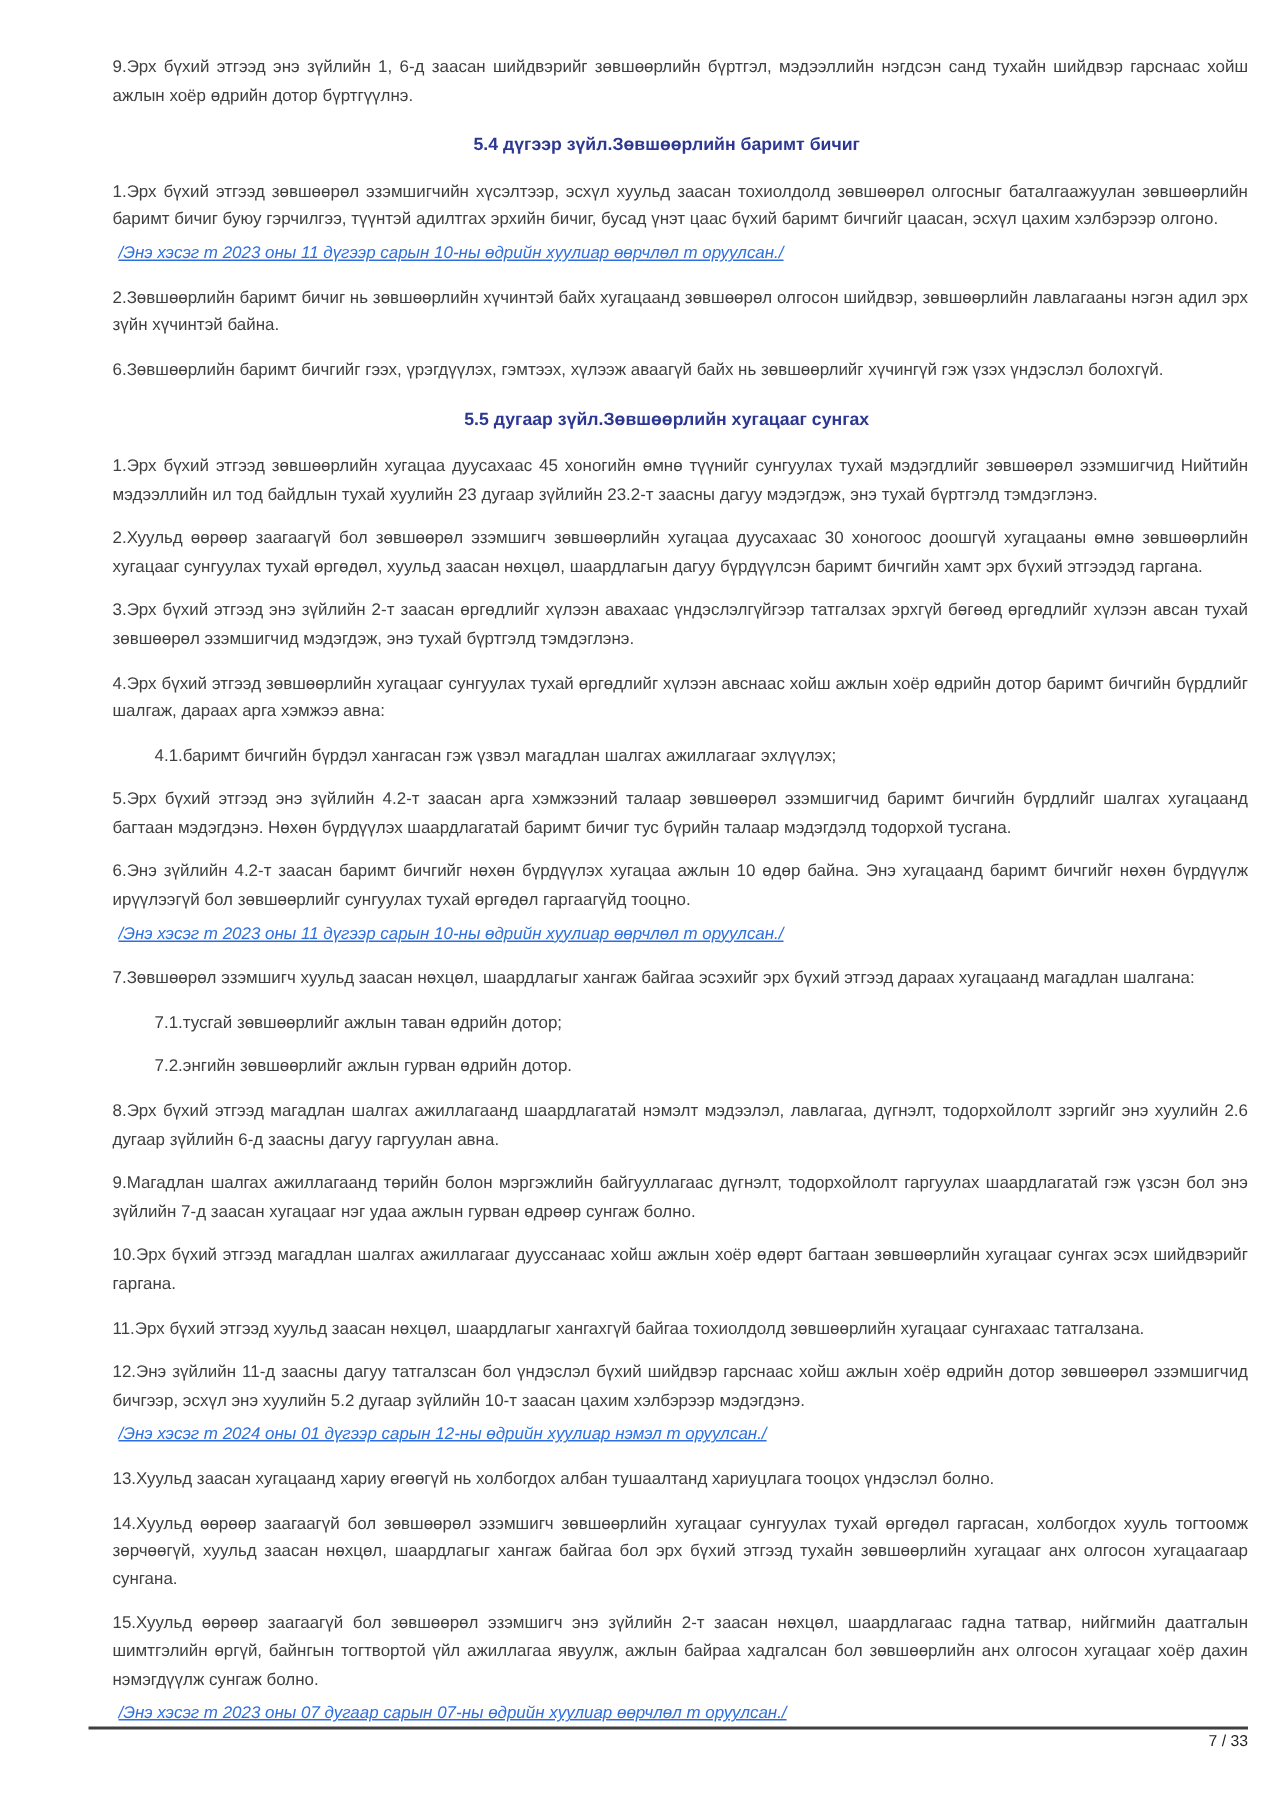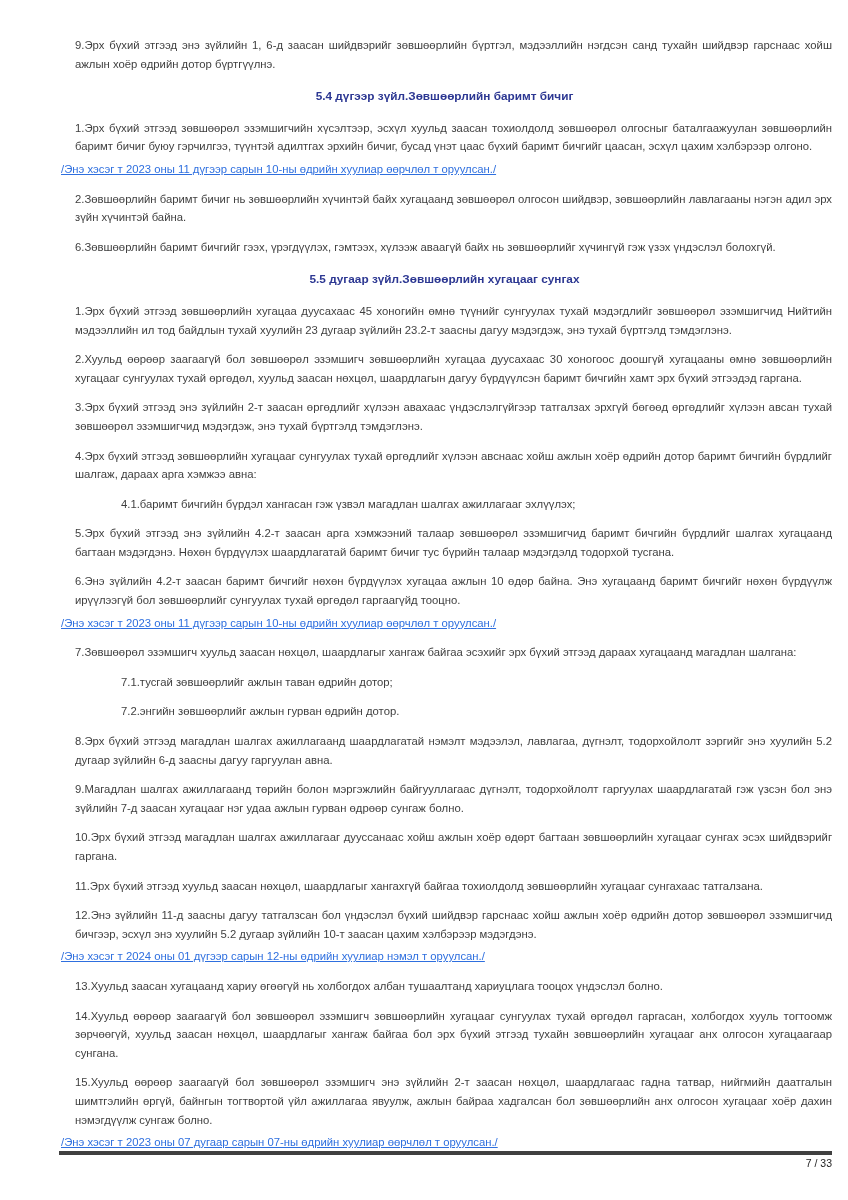--- a/index.html
+++ b/index.html
@@ -16,42 +16,43 @@
     width:775px;
     font-size:11.3px;
     line-height:18.6px;
   }
   .para {
     margin:0 0 11px 18px;
     text-align:justify;
     color:var(--body-color,#3f3f3f);
   }
   .subitem {
-    margin-left:64px;
+    margin-left:46px;
   }
   .heading {
     margin:14px 0 13px 0;
     font-weight:bold;
     font-size:11.8px;
     color:var(--heading-color,#2c3792);
     text-align:center;
   }
   .amendment {
     display:block;
-    margin:-7px 0 11px 4px;
+    margin:-7px 0 11px 22px;
+    font-style:italic;
     text-decoration:underline;
     color:var(--amendment-color,#2e6fdf);
     cursor:pointer;
   }
   .footer {
     position:absolute;
     left:59px;
     width:773px;
     top:1151px;
-    border-top:4px solid #404040;
+    border-top:2px solid #404040;
   }
   .page-number {
     text-align:right;
     font-size:10.5px;
     color:#222222;
     padding-top:2px;
   }
 </style>
 </head>
 <body>
@@ -68,21 +69,21 @@
     <div class="para">2.Хуульд өөрөөр заагаагүй бол зөвшөөрөл эзэмшигч зөвшөөрлийн хугацаа дуусахаас 30 хоногоос доошгүй хугацааны өмнө зөвшөөрлийн хугацааг сунгуулах тухай өргөдөл, хуульд заасан нөхцөл, шаардлагын дагуу бүрдүүлсэн баримт бичгийн хамт эрх бүхий этгээдэд гаргана.</div>
     <div class="para">3.Эрх бүхий этгээд энэ зүйлийн 2-т заасан өргөдлийг хүлээн авахаас үндэслэлгүйгээр татгалзах эрхгүй бөгөөд өргөдлийг хүлээн авсан тухай зөвшөөрөл эзэмшигчид мэдэгдэж, энэ тухай бүртгэлд тэмдэглэнэ.</div>
     <div class="para">4.Эрх бүхий этгээд зөвшөөрлийн хугацааг сунгуулах тухай өргөдлийг хүлээн авснаас хойш ажлын хоёр өдрийн дотор баримт бичгийн бүрдлийг шалгаж, дараах арга хэмжээ авна:</div>
     <div class="para subitem">4.1.баримт бичгийн бүрдэл хангасан гэж үзвэл магадлан шалгах ажиллагааг эхлүүлэх;</div>
     <div class="para">5.Эрх бүхий этгээд энэ зүйлийн 4.2-т заасан арга хэмжээний талаар зөвшөөрөл эзэмшигчид баримт бичгийн бүрдлийг шалгах хугацаанд багтаан мэдэгдэнэ. Нөхөн бүрдүүлэх шаардлагатай баримт бичиг тус бүрийн талаар мэдэгдэлд тодорхой тусгана.</div>
     <div class="para">6.Энэ зүйлийн 4.2-т заасан баримт бичгийг нөхөн бүрдүүлэх хугацаа ажлын 10 өдөр байна. Энэ хугацаанд баримт бичгийг нөхөн бүрдүүлж ирүүлээгүй бол зөвшөөрлийг сунгуулах тухай өргөдөл гаргаагүйд тооцно.</div>
     <a class="amendment">/Энэ хэсэг т 2023 оны 11 дүгээр сарын 10-ны өдрийн хуулиар өөрчлөл т оруулсан./</a>
     <div class="para">7.Зөвшөөрөл эзэмшигч хуульд заасан нөхцөл, шаардлагыг хангаж байгаа эсэхийг эрх бүхий этгээд дараах хугацаанд магадлан шалгана:</div>
     <div class="para subitem">7.1.тусгай зөвшөөрлийг ажлын таван өдрийн дотор;</div>
     <div class="para subitem">7.2.энгийн зөвшөөрлийг ажлын гурван өдрийн дотор.</div>
-    <div class="para">8.Эрх бүхий этгээд магадлан шалгах ажиллагаанд шаардлагатай нэмэлт мэдээлэл, лавлагаа, дүгнэлт, тодорхойлолт зэргийг энэ хуулийн 5.2 дугаар зүйлийн 6-д заасны дагуу гаргуулан авна.</div>
+    <div class="para">8.Эрх бүхий этгээд магадлан шалгах ажиллагаанд шаардлагатай нэмэлт мэдээлэл, лавлагаа, дүгнэлт, тодорхойлолт зэргийг энэ хуулийн 2.6 дугаар зүйлийн 6-д заасны дагуу гаргуулан авна.</div>
     <div class="para">9.Магадлан шалгах ажиллагаанд төрийн болон мэргэжлийн байгууллагаас дүгнэлт, тодорхойлолт гаргуулах шаардлагатай гэж үзсэн бол энэ зүйлийн 7-д заасан хугацааг нэг удаа ажлын гурван өдрөөр сунгаж болно.</div>
     <div class="para">10.Эрх бүхий этгээд магадлан шалгах ажиллагааг дууссанаас хойш ажлын хоёр өдөрт багтаан зөвшөөрлийн хугацааг сунгах эсэх шийдвэрийг гаргана.</div>
     <div class="para">11.Эрх бүхий этгээд хуульд заасан нөхцөл, шаардлагыг хангахгүй байгаа тохиолдолд зөвшөөрлийн хугацааг сунгахаас татгалзана.</div>
     <div class="para">12.Энэ зүйлийн 11-д заасны дагуу татгалзсан бол үндэслэл бүхий шийдвэр гарснаас хойш ажлын хоёр өдрийн дотор зөвшөөрөл эзэмшигчид бичгээр, эсхүл энэ хуулийн 5.2 дугаар зүйлийн 10-т заасан цахим хэлбэрээр мэдэгдэнэ.</div>
     <a class="amendment">/Энэ хэсэг т 2024 оны 01 дүгээр сарын 12-ны өдрийн хуулиар нэмэл т оруулсан./</a>
     <div class="para">13.Хуульд заасан хугацаанд хариу өгөөгүй нь холбогдох албан тушаалтанд хариуцлага тооцох үндэслэл болно.</div>
     <div class="para">14.Хуульд өөрөөр заагаагүй бол зөвшөөрөл эзэмшигч зөвшөөрлийн хугацааг сунгуулах тухай өргөдөл гаргасан, холбогдох хууль тогтоомж зөрчөөгүй, хуульд заасан нөхцөл, шаардлагыг хангаж байгаа бол эрх бүхий этгээд тухайн зөвшөөрлийн хугацааг анх олгосон хугацаагаар сунгана.</div>
     <div class="para">15.Хуульд өөрөөр заагаагүй бол зөвшөөрөл эзэмшигч энэ зүйлийн 2-т заасан нөхцөл, шаардлагаас гадна татвар, нийгмийн даатгалын шимтгэлийн өргүй, байнгын тогтвортой үйл ажиллагаа явуулж, ажлын байраа хадгалсан бол зөвшөөрлийн анх олгосон хугацааг хоёр дахин нэмэгдүүлж сунгаж болно.</div>
     <a class="amendment">/Энэ хэсэг т 2023 оны 07 дугаар сарын 07-ны өдрийн хуулиар өөрчлөл т оруулсан./</a>
   </main>

